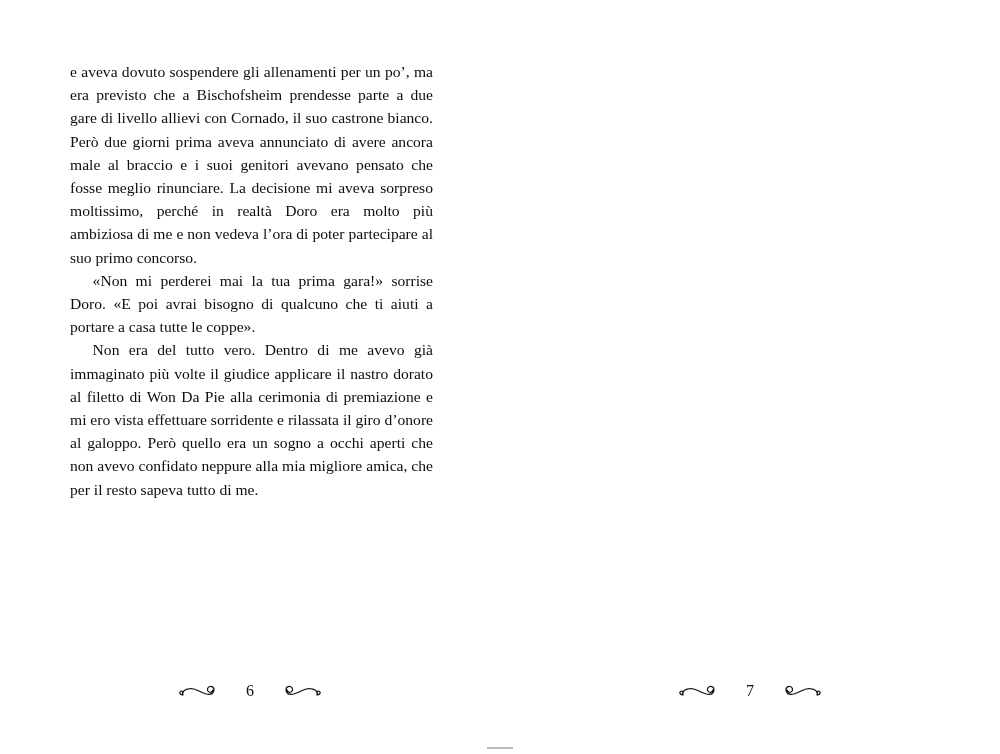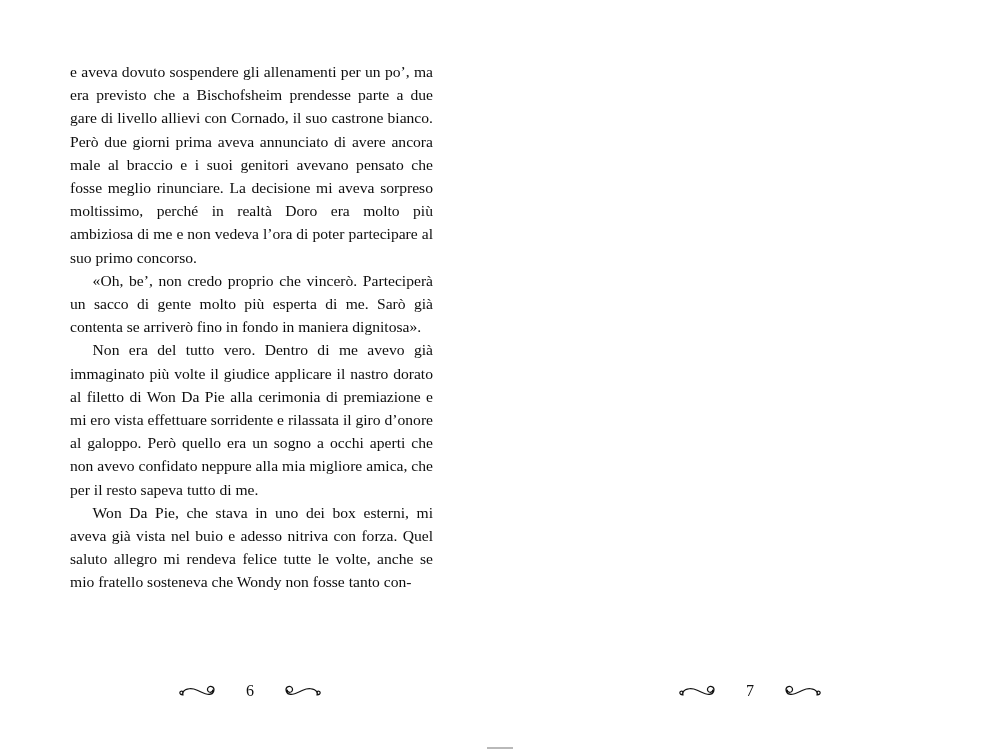--- a/index.html
+++ b/index.html
@@ -91,23 +91,22 @@
   }
 </style>
 </head>
 <body>
 
 <div class="spread">
 
   <div class="page page-left">
     <div class="textblock">
       <p class="para no-indent">e aveva dovuto sospendere gli allenamenti per un po’, ma era previsto che a Bischofsheim prendesse parte a due gare di livello allievi con Cornado, il suo castrone bianco. Però due giorni prima aveva annunciato di avere ancora male al braccio e i suoi genitori avevano pensato che fosse meglio rinunciare. La decisione mi aveva sorpreso moltissimo, perché in realtà Doro era molto più ambiziosa di me e non vedeva l’ora di poter partecipare al suo primo concorso.</p>
-      <p class="para">«Oh, be’, non credo proprio che vincerò. Parteciperà un sacco di gente molto più esperta di me. Sarò già contenta se arriverò fino in fondo in maniera dignitosa».</p>
+      <p class="para">«Non mi perderei mai la tua prima gara!» sorrise Doro. «E poi avrai bisogno di qualcuno che ti aiuti a portare a casa tutte le coppe».</p>
       <p class="para">Non era del tutto vero. Dentro di me avevo già immaginato più volte il giudice applicare il nastro dorato al filetto di Won Da Pie alla cerimonia di premiazione e mi ero vista effettuare sorridente e rilassata il giro d’onore al galoppo. Però quello era un sogno a occhi aperti che non avevo confidato neppure alla mia migliore amica, che per il resto sapeva tutto di me.</p>
-      <p class="para">Won Da Pie, che stava in uno dei box esterni, mi aveva già vista nel buio e adesso nitriva con forza. Quel saluto allegro mi rendeva felice tutte le volte, anche se mio fratello sosteneva che Wondy non fosse tanto con-</p>
     </div>
 
     <div class="folio">
       <span>
         <svg class="orn" width="58" height="20" viewBox="0 0 58 20" xmlns="http://www.w3.org/2000/svg">
           <g fill="none" stroke="#111111" stroke-width="1.25" stroke-linecap="round">
             <path d="M5.2 13.9c-2.3 0.2-3.6-1.1-3.3-2.5 0.25-1.2 1.9-1.6 2.75-0.85 0.8 0.7 0.55 2.0-0.6 2.45"></path>
             <path d="M4.6 11.1c3.4-4.2 9.6-4.1 14.6-1.9 4.2 1.85 8.2 4.3 12.0 4.2"></path>
             <path d="M31.2 13.4c2.1 0.0 3.9-1.3 4.5-3.1 0.62-1.9-0.2-3.9-2.0-4.6-1.7-0.65-3.6 0.25-4.1 2.0-0.5 1.65 0.55 3.3 2.2 3.55 1.45 0.22 2.75-0.72 2.95-2.05"></path>
           </g>

